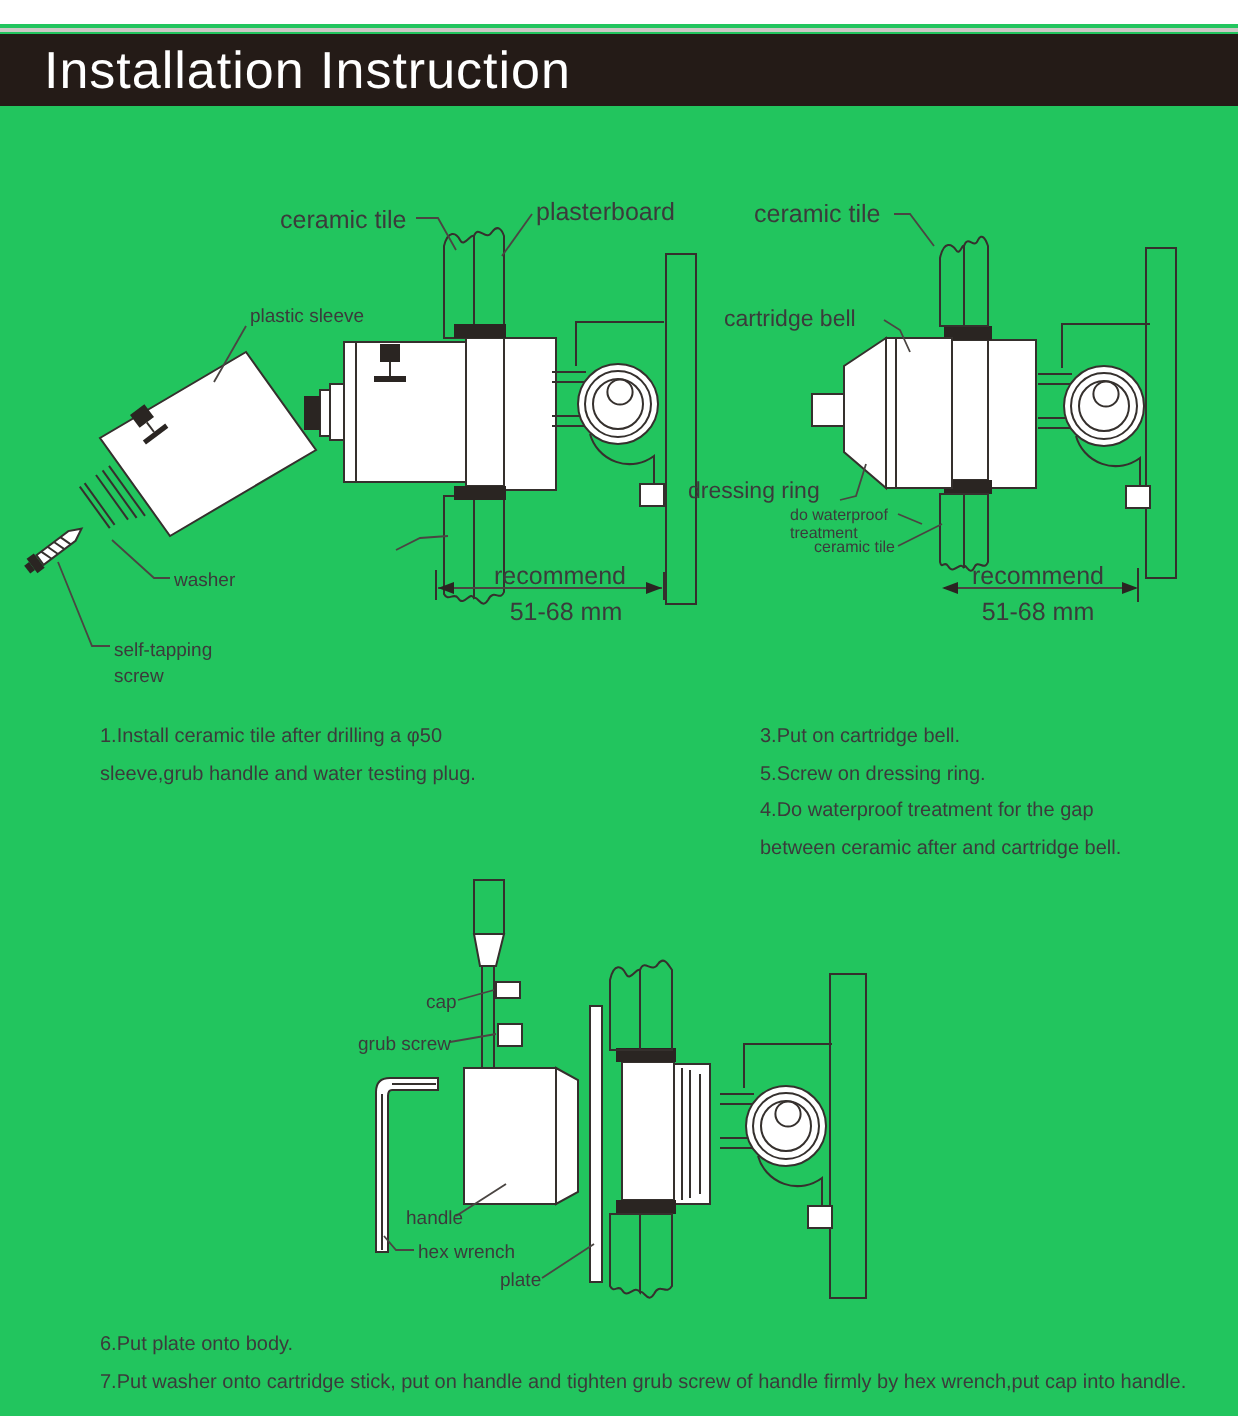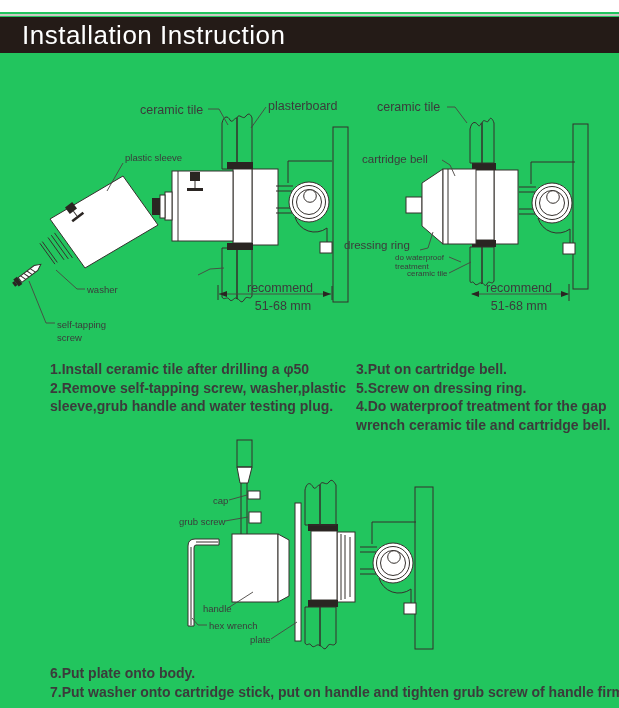--- a/index.html
+++ b/index.html
@@ -11,24 +11,24 @@
   .header span{color:#ffffff;font-size:26px;letter-spacing:0.5px;padding-left:22px;}
   svg.diagrams{position:absolute;left:0;top:0;}
   .ln{stroke:#35302d;stroke-width:1;fill:none;}
   .lnf{stroke:#35302d;stroke-width:1;fill:#ffffff;}
   .ldr{stroke:#4a4542;stroke-width:0.9;fill:none;}
   .dk{fill:#2a2522;stroke:none;}
   .t-big{font:400 12.5px "Liberation Sans",sans-serif;fill:#3b3b3b;}
   .t-mid{font:400 11.5px "Liberation Sans",sans-serif;fill:#3b3b3b;}
   .t-sm{font:400 9.5px "Liberation Sans",sans-serif;fill:#3b3b3b;}
   .t-xs{font:400 8px "Liberation Sans",sans-serif;fill:#3b3b3b;}
-  .col{position:absolute;color:#3b3b3b;font-size:14px;font-weight:700;
+  .col{position:absolute;color:#3b3b3b;font-size:10px;font-weight:400;
        line-height:18.6px;white-space:nowrap;}
   .col.c-left{left:50px;top:348px;}
-  .col.c-right{left:356px;top:348px;}
+  .col.c-right{left:380px;top:348px;}
   .col.c-bottom{left:50px;top:652px;line-height:18.8px;}
 </style>
 </head>
 <body>
 
 <div class="page">
   <div class="top-edge"></div>
 
   <div class="header">
     <span>Installation Instruction</span>
@@ -232,26 +232,25 @@
       <text class="t-sm" x="203" y="600">handle</text>
       <polyline class="ldr" points="207,613 198,613 192,606"></polyline>
       <text class="t-sm" x="209" y="617">hex wrench</text>
       <polyline class="ldr" points="271,627 297,610"></polyline>
       <text class="t-sm" x="250" y="631">plate</text>
     </g>
   </svg>
 
   <div class="col c-left">
     <div>1.Install ceramic tile after drilling a φ50</div>
-    <div>2.Remove self-tapping screw, washer,plastic</div>
     <div>sleeve,grub handle and water testing plug.</div>
   </div>
   <div class="col c-right">
     <div>3.Put on cartridge bell.</div>
     <div>5.Screw on dressing ring.</div>
     <div>4.Do waterproof treatment for the gap</div>
-    <div>wrench ceramic tile and cartridge bell.</div>
+    <div>between ceramic after and cartridge bell.</div>
   </div>
   <div class="col c-bottom">
     <div>6.Put plate onto body.</div>
     <div>7.Put washer onto cartridge stick, put on handle and tighten grub screw of handle firmly by hex wrench,put cap into handle.</div>
   </div>
 </div>
 
 </body></html>

